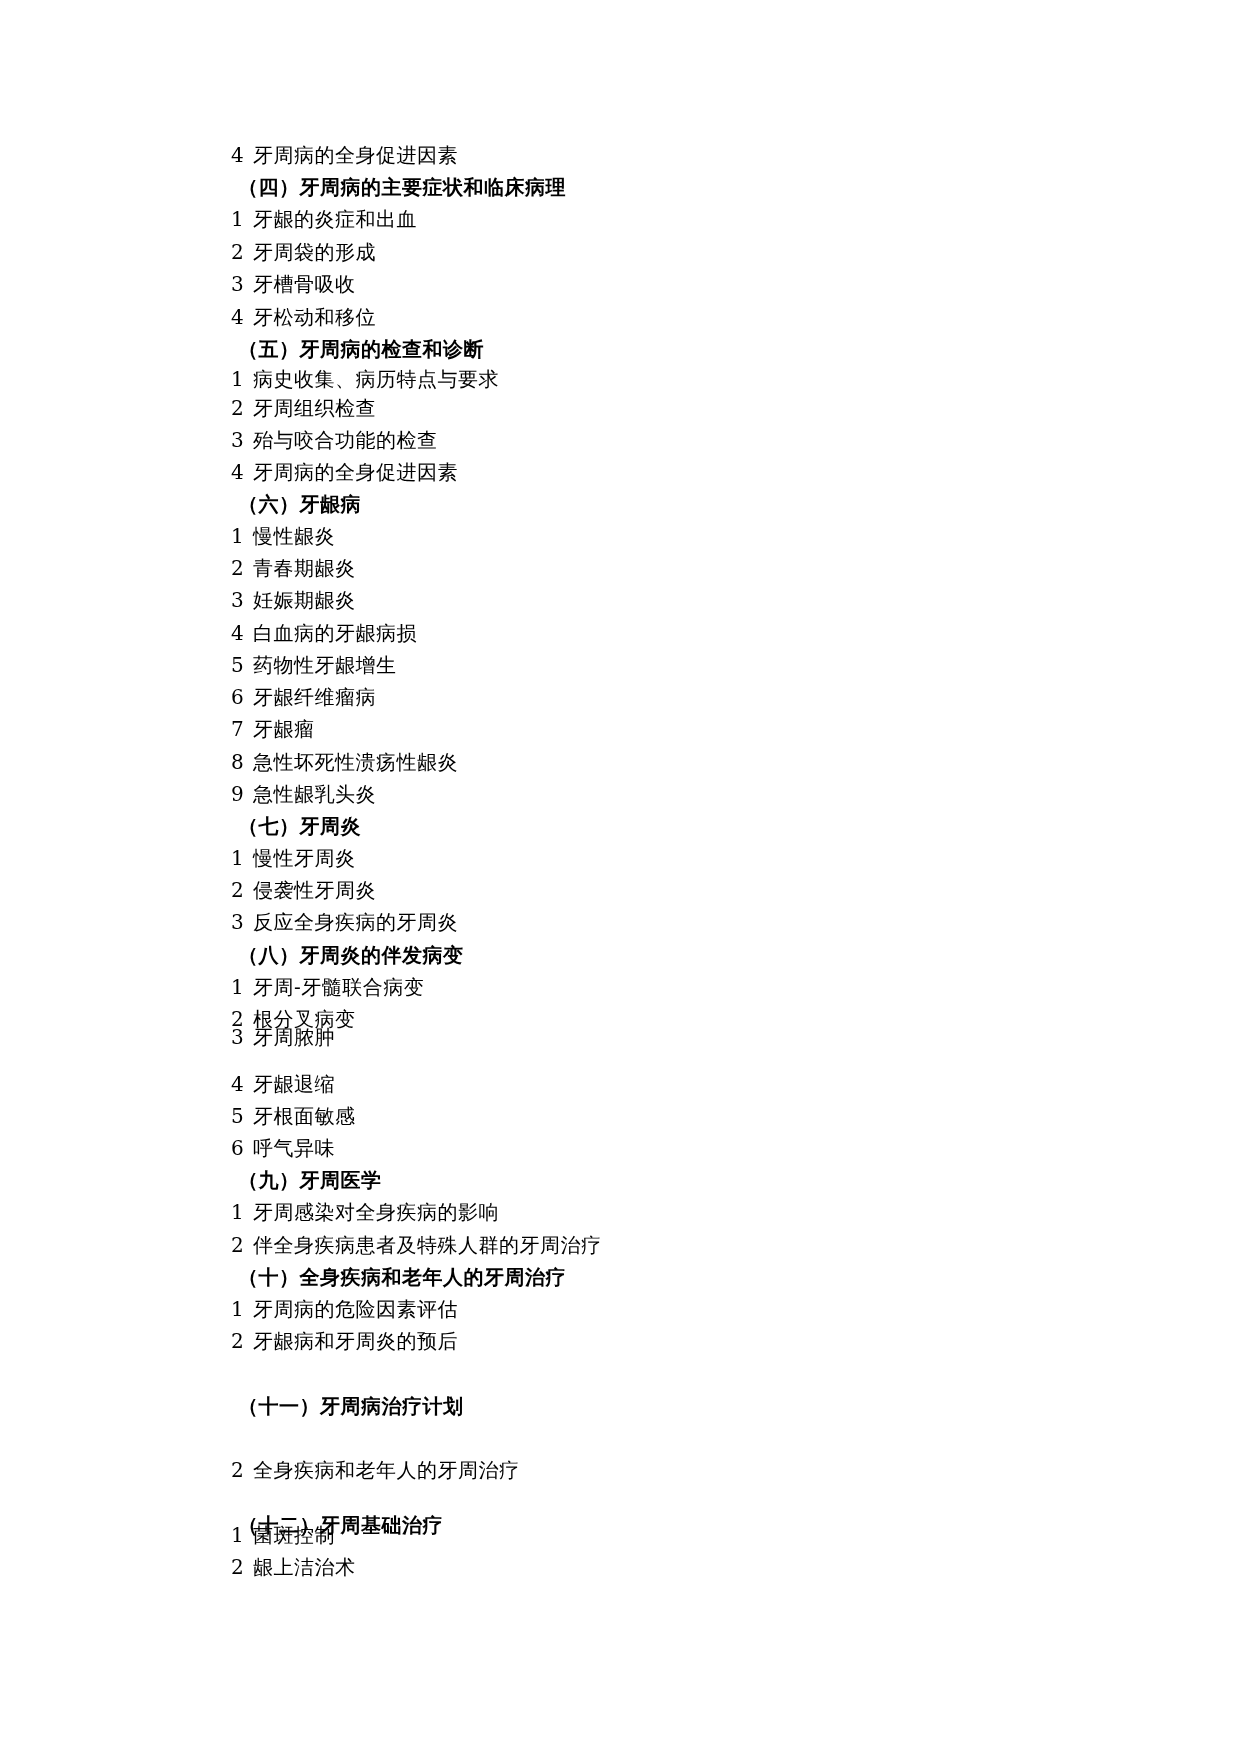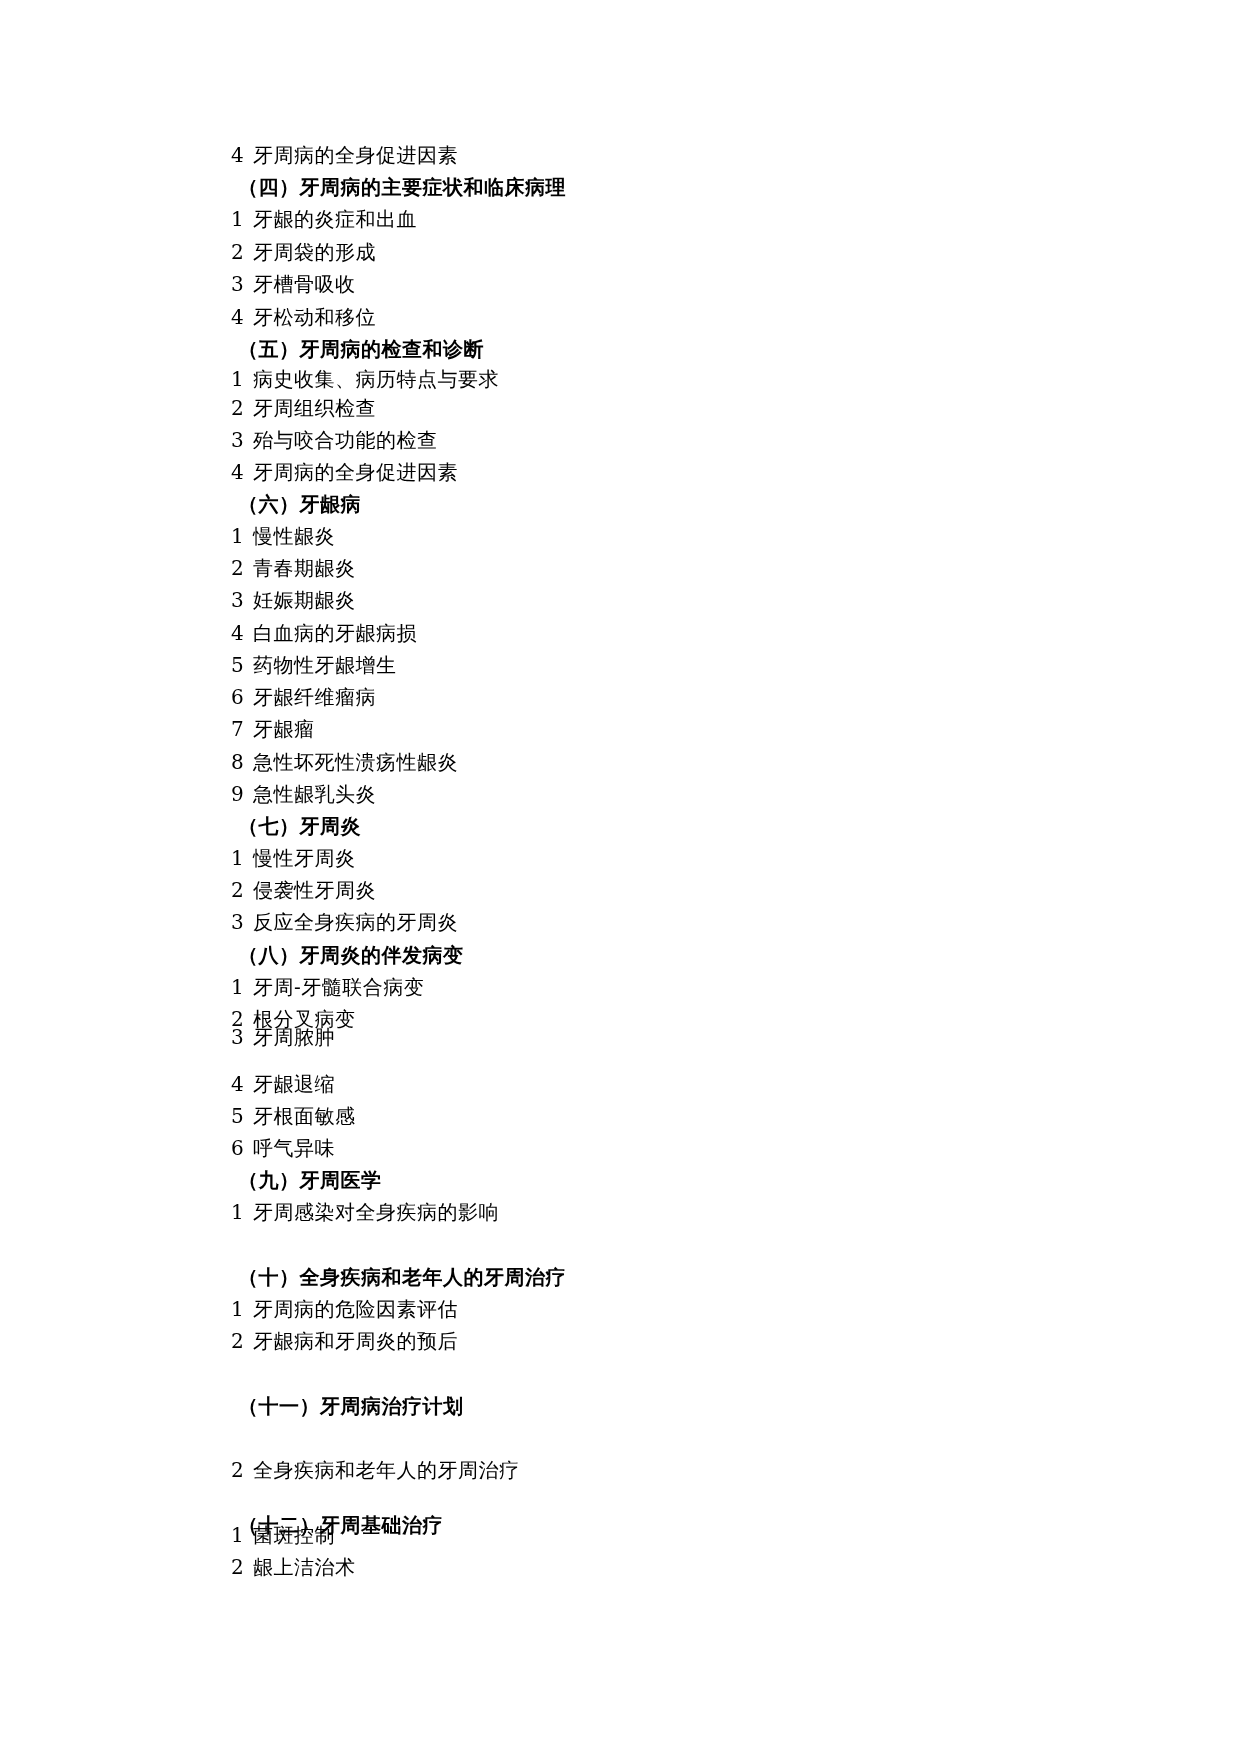--- a/index.html
+++ b/index.html
@@ -41,20 +41,21 @@
     <div class="line" style="top: 910px;"><span class="num">3</span><span>反应全身疾病的牙周炎</span></div>
     <div class="line heading" style="top: 943px;"><span>（八）牙周炎的伴发病变</span></div>
     <div class="line" style="top: 975px;"><span class="num">1</span><span>牙周-牙髓联合病变</span></div>
     <div class="line" style="top: 1007px;"><span class="num">2</span><span>根分叉病变</span></div>
     <div class="line" style="top: 1017px; margin-top: 8px;"><span class="num">3</span><span>牙周脓肿</span></div>
     <div class="line" style="top: 1072px;"><span class="num">4</span><span>牙龈退缩</span></div>
     <div class="line" style="top: 1104px;"><span class="num">5</span><span>牙根面敏感</span></div>
     <div class="line" style="top: 1136px;"><span class="num">6</span><span>呼气异味</span></div>
     <div class="line heading" style="top: 1168px;"><span>（九）牙周医学</span></div>
     <div class="line" style="top: 1200px;"><span class="num">1</span><span>牙周感染对全身疾病的影响</span></div>
+    <div class="line" style="top: 1233px;"><span class="num">2</span><span>伴全身疾病患者及特殊人群的牙周治疗</span></div>
     <div class="line heading" style="top: 1265px;"><span>（十）全身疾病和老年人的牙周治疗</span></div>
     <div class="line" style="top: 1297px;"><span class="num">1</span><span>牙周病的危险因素评估</span></div>
     <div class="line" style="top: 1329px;"><span class="num">2</span><span>牙龈病和牙周炎的预后</span></div>
     <div class="line heading" style="top: 1394px;"><span>（十一）牙周病治疗计划</span></div>
     <div class="line" style="top: 1458px;"><span class="num">2</span><span>全身疾病和老年人的牙周治疗</span></div>
     <div class="line heading" style="top: 1488px; margin-top: 25px;"><span>（十二）牙周基础治疗</span></div>
     <div class="line" style="top: 1523px;"><span class="num">1</span><span>菌斑控制</span></div>
     <div class="line" style="top: 1555px;"><span class="num">2</span><span>龈上洁治术</span></div>
   </div>
 

